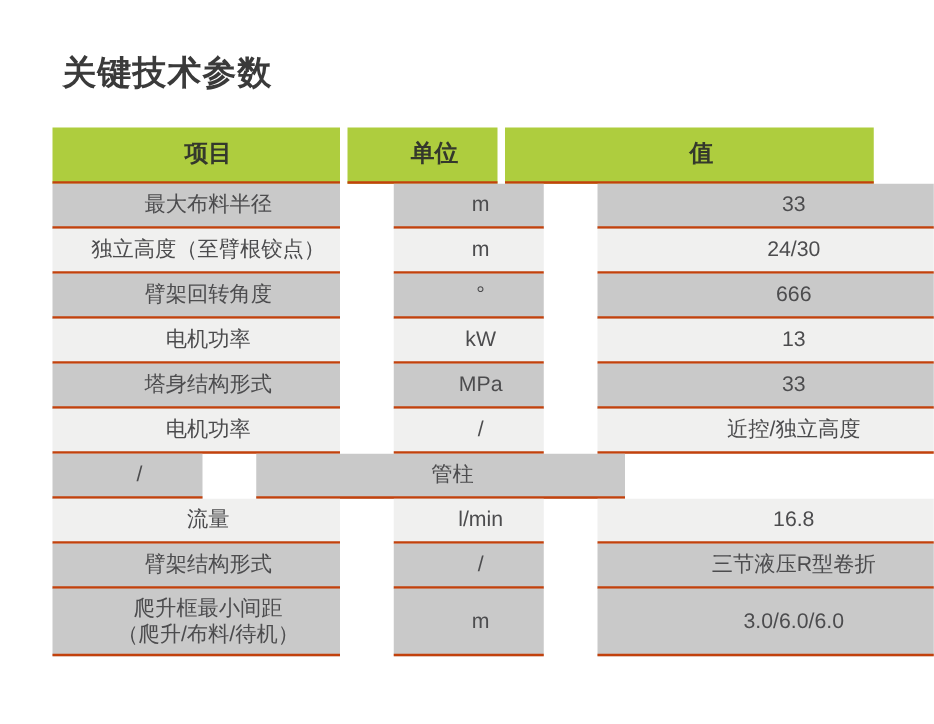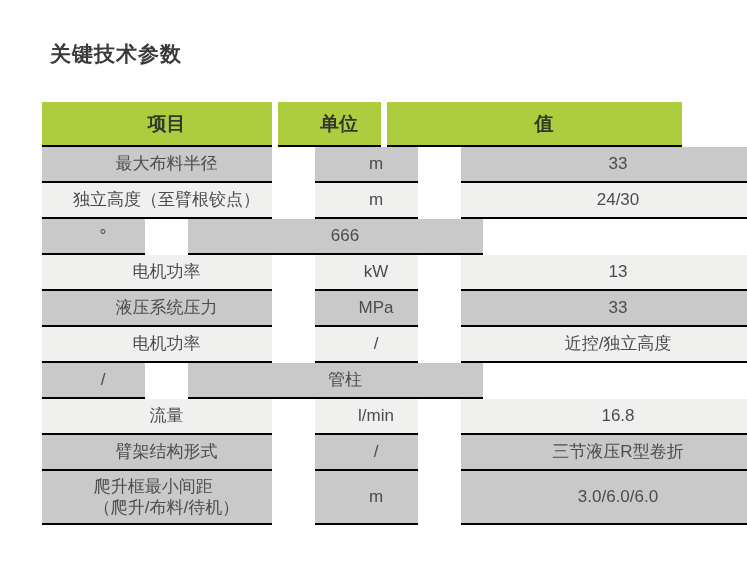--- a/index.html
+++ b/index.html
@@ -14,47 +14,48 @@
   html, body {
     width: 747px; height: 579px;
     background: #ffffff;
     font-family: "Liberation Sans", "DejaVu Sans", sans-serif;
     overflow: hidden;
     position: relative;
   }
   .page-title {
     position: absolute;
     left: 50px; top: 40px;
-    font-size: 21px;
+    font-size: 27px;
     font-weight: bold;
     color: var(--title-text);
     letter-spacing: 1px;
   }
   .spec-table {
     position: absolute;
     left: 42px; top: 102px;
     width: 661px;
   }
   .t-row {
     display: flex;
     column-gap: 6px;
     width: 100%;
   }
   .cell {
     display: flex;
     align-items: center;
     justify-content: center;
-    border-bottom: 2px solid #000000;
+    text-align: center;
+    border-bottom: 2px solid #c2410c;
     color: var(--body-text);
     font-size: 17px;
     line-height: 1.25;
     padding-left: 19px;
   }
   .col-item  { width: 230px; flex: none; }
-  .col-unit  { width: 103px; flex: none; }
+  .col-unit  { width: 120px; flex: none; }
   .col-value { width: 295px; flex: none; }
   .header-row { height: 45px; }
   .header-row .cell {
     background: var(--header-bg);
     color: var(--header-text);
     font-size: 19px;
     font-weight: bold;
   }
   .body-row { height: 36px; gap: 43px; }
   .body-row.row-tall { height: 54px; }
@@ -91,39 +92,45 @@
       <div class="item-lines">
         <span>独立高度（至臂根铰点）</span>
 
       </div>
     </div>
     <div class="cell col-unit">m</div>
     <div class="cell col-value">24/30</div>
   </div>
 
   <div class="t-row body-row row-dark">
+    <div class="cell col-item">
+      <div class="item-lines">
+        <span>臂架回转角度</span>
+
+      </div>
+    </div>
     <div class="cell col-unit">°</div>
     <div class="cell col-value">666</div>
   </div>
 
   <div class="t-row body-row row-light">
     <div class="cell col-item">
       <div class="item-lines">
         <span>电机功率</span>
 
       </div>
     </div>
     <div class="cell col-unit">kW</div>
     <div class="cell col-value">13</div>
   </div>
 
   <div class="t-row body-row row-dark">
     <div class="cell col-item">
       <div class="item-lines">
-        <span>液压系统压力</span>
+        <span>塔身结构形式</span>
 
       </div>
     </div>
     <div class="cell col-unit">MPa</div>
     <div class="cell col-value">33</div>
   </div>
 
   <div class="t-row body-row row-light">
     <div class="cell col-item">
       <div class="item-lines">

